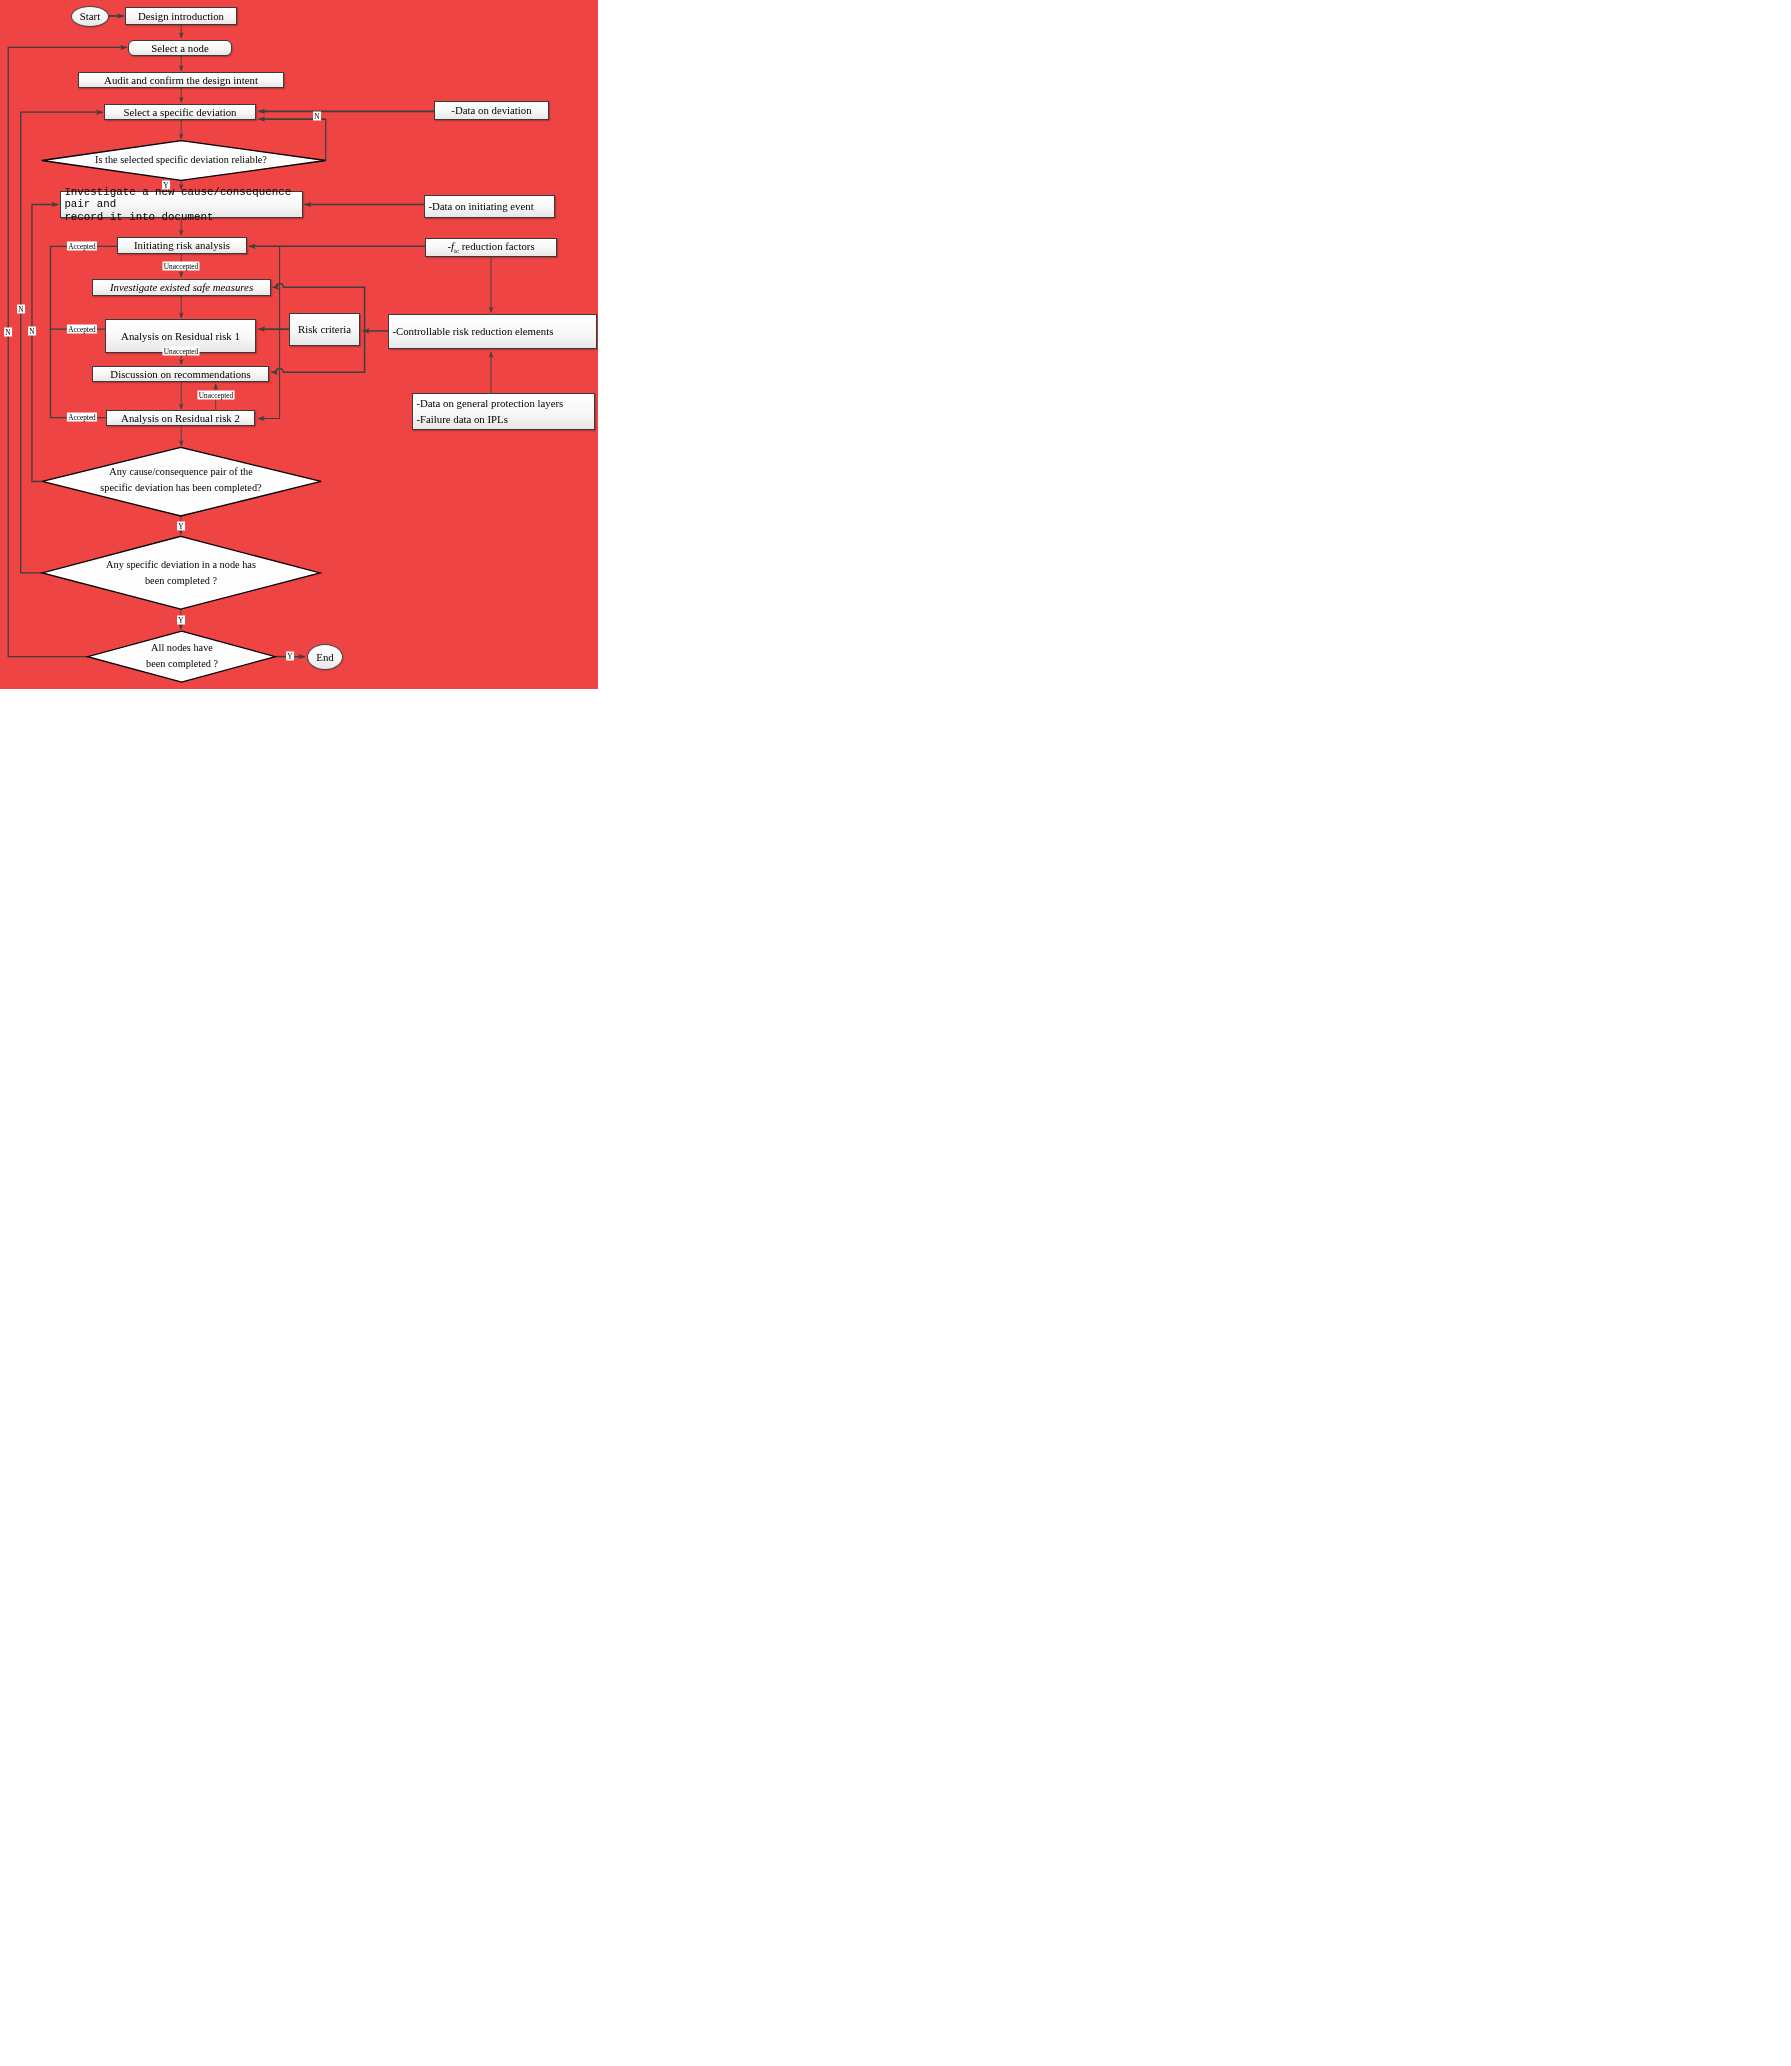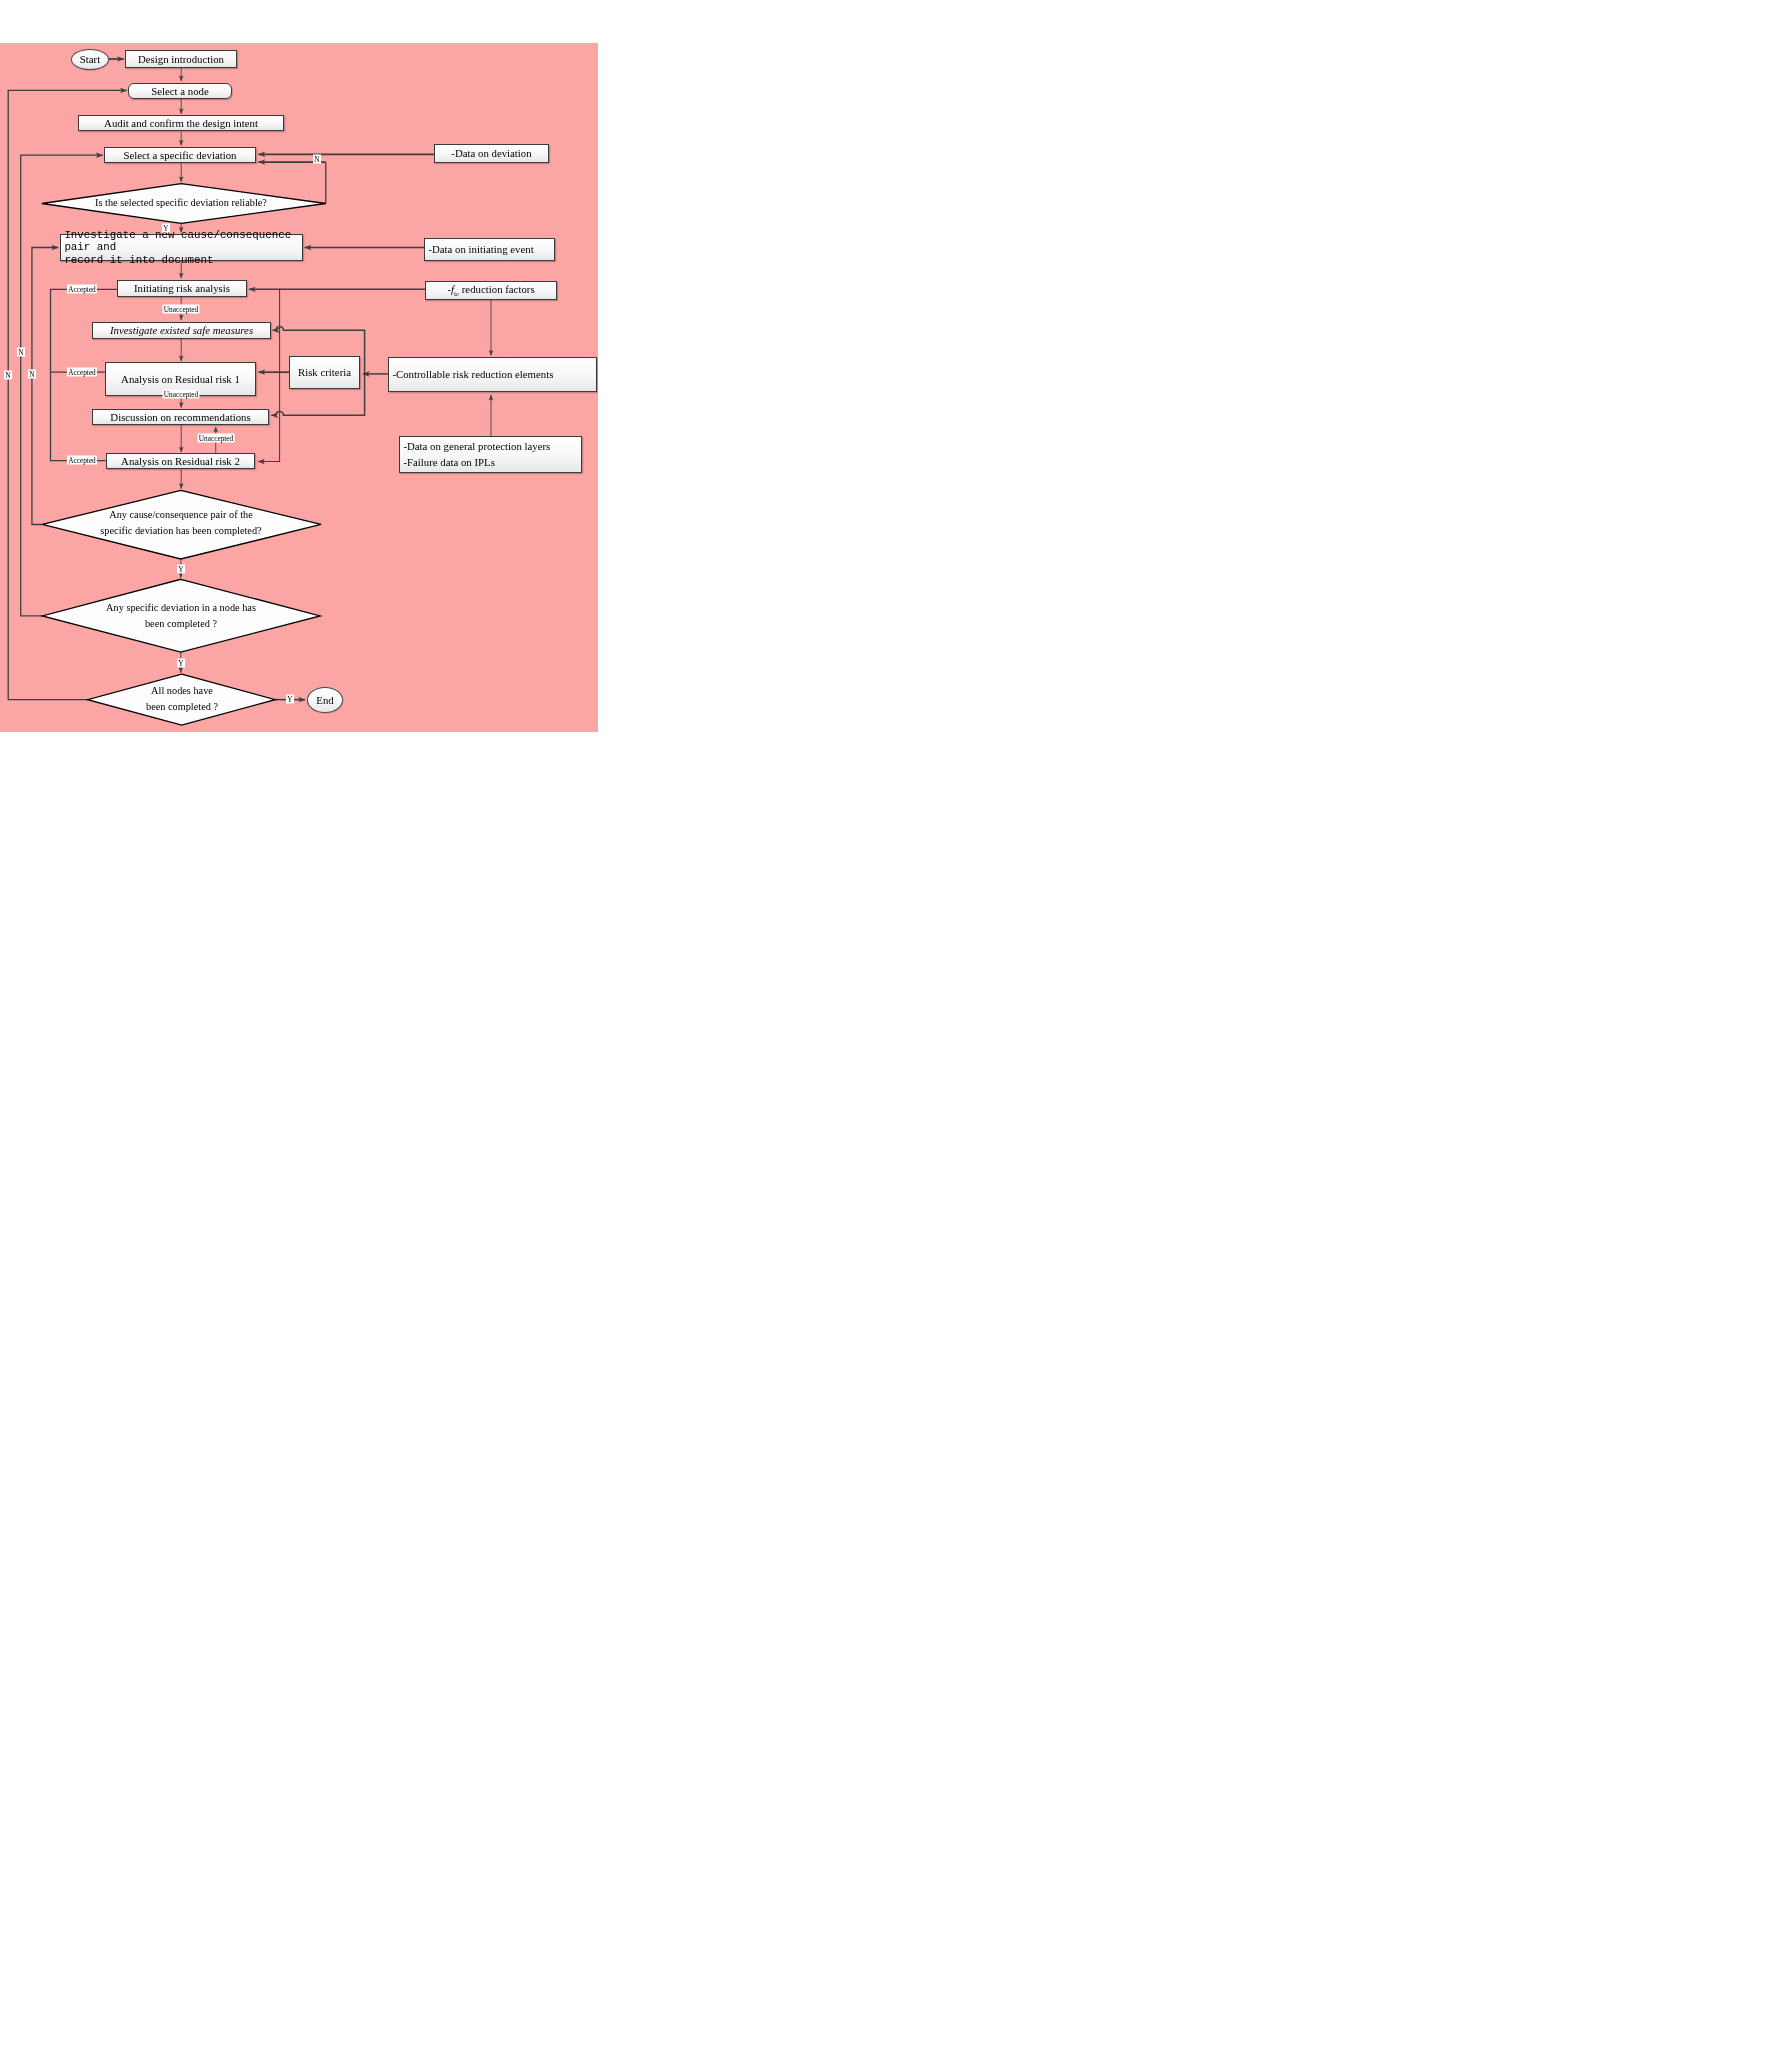--- a/index.html
+++ b/index.html
@@ -1,17 +1,17 @@
 <!DOCTYPE html>
 <html style="font-size:7px"><head>
 <meta charset="utf-8">
 <style>
   html,body{margin:0;padding:0;background:#ffffff;}
-  .canvas{position:relative;width:598px;height:689px;background:#fca5a5;
-          font-family:"Liberation Serif",serif;color:#000;overflow:hidden;margin-top:43px;}
+  .canvas{position:relative;width:598px;height:689px;background:#ef4444;
+          font-family:"Liberation Serif",serif;color:#000;overflow:hidden;}
   svg.wires{position:absolute;left:0;top:0;z-index:0;}
   .node{position:absolute;box-sizing:border-box;z-index:2;
         display:flex;align-items:center;justify-content:center;text-align:center;
         background:linear-gradient(180deg,#ffffff 0%,#f7f7f7 55%,#e7e7e7 100%);
         border:1.1px solid #3a3a3a;border-top-width:1.5px;
         box-shadow:0.6px 0.9px 1.3px rgba(0,0,0,0.28);
         font-size:10.8px;line-height:1.15;}
   .node.leftal{justify-content:flex-start;text-align:left;padding-left:3.4px;}
   .node.ellipse{border-radius:50%;border:1.1px solid #4a4a4a;box-shadow:0.4px 0.6px 1.1px rgba(0,0,0,0.25);}
   .dtext{position:absolute;z-index:2;text-align:center;font-size:10.3px;line-height:1.55;
@@ -139,21 +139,21 @@
     </div>
 
   <div class="node" style="left:92px;top:366px;width:177px;height:16px;">
       <span>Discussion on recommendations</span>
     </div>
 
   <div class="node" style="left:106px;top:410px;width:149px;height:16px;">
       <span>Analysis on Residual risk 2</span>
     </div>
 
-  <div class="node leftal" style="left:399px;top:393px;width:183px;height:37px;line-height:1.45;">
+  <div class="node leftal" style="left:412px;top:393px;width:183px;height:37px;line-height:1.45;">
     <span>
         <span class="line2">-Data on general protection layers</span>
         <span class="line2">-Failure data on IPLs</span>
       </span>
   </div>
 
   <div class="node ellipse" style="left:307px;top:644px;width:36px;height:26px;">
       <span>End</span>
     </div>
 

